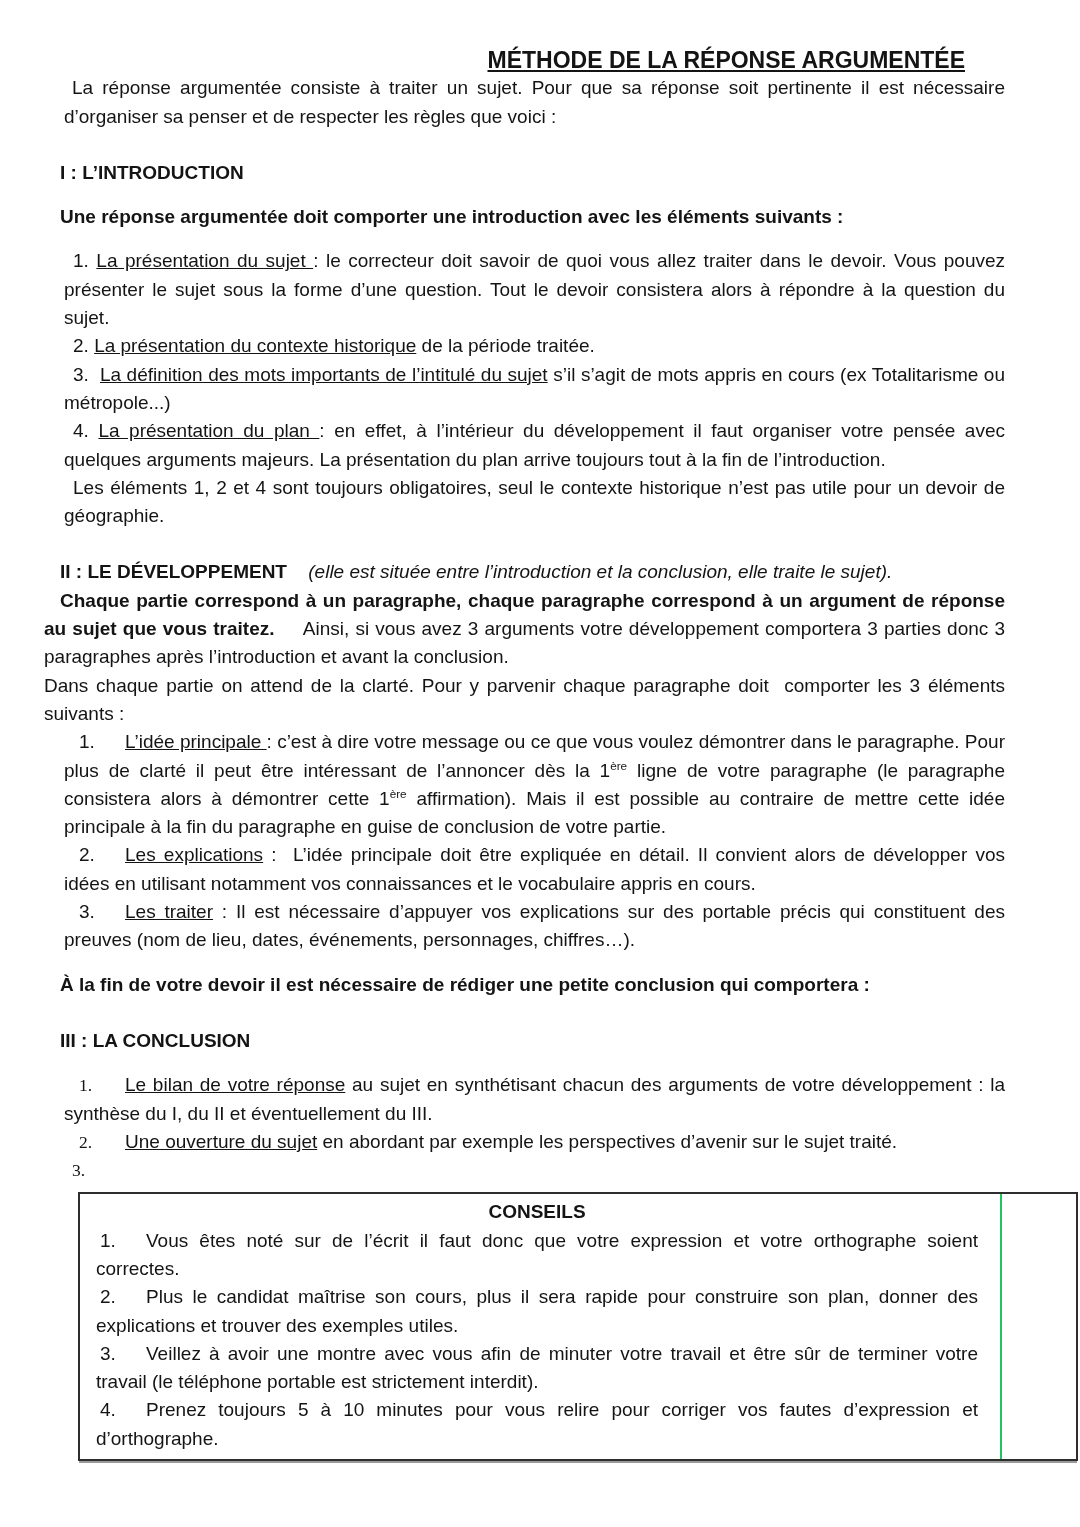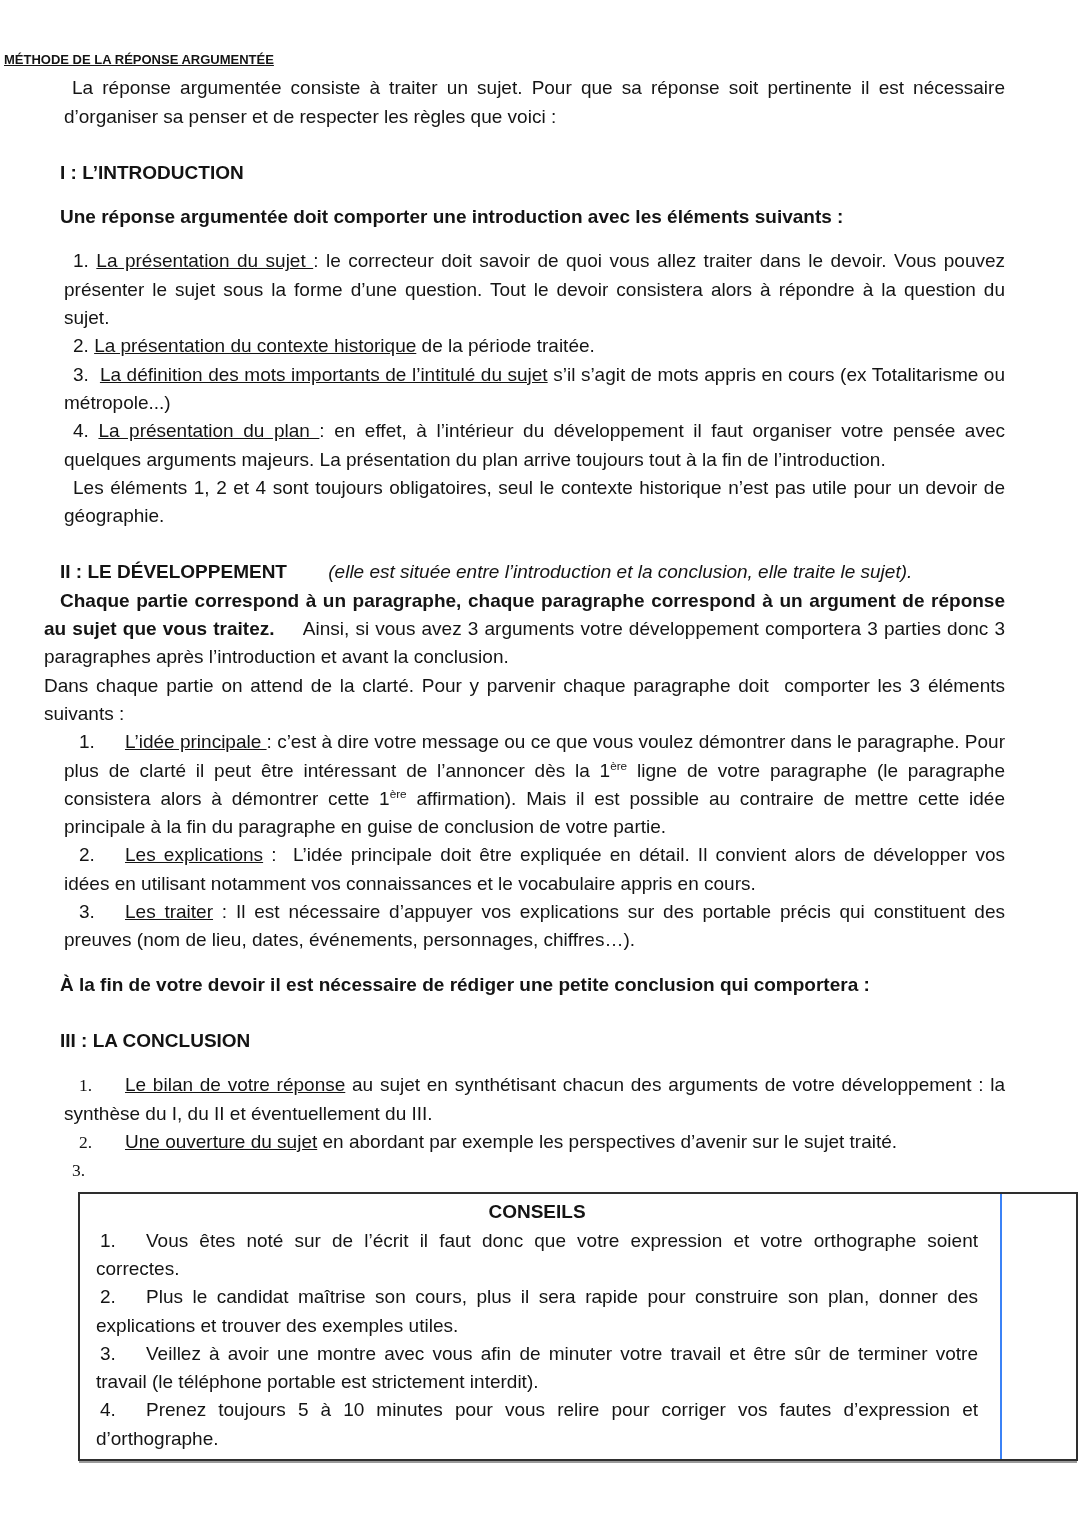--- a/index.html
+++ b/index.html
@@ -10,55 +10,55 @@
     height: 1527px;
     background: #ffffff;
     padding: 46px 75px 0 44px;
     font-family: "Liberation Sans", sans-serif;
     font-size: 19px;
     line-height: 28.3px;
     color: #141414;
     overflow: hidden;
   }
   .title {
-    font-size: 13px;
+    font-size: 23px;
     font-weight: bold;
     text-decoration: underline;
-    text-align: left;
+    text-align: right;
     margin: 0 0 0 0;
     transform: translateX(-40px);
   }
   p { margin: 0; }
   .para { text-align: justify; }
   .heading { font-weight: bold; margin: 16px; }
   .sec-gap { margin-top: 28px; }
   .indent1 { margin-left: 20px; text-indent: 8px; }
   .item-s1 { margin-left: 20px; text-indent: 9px; text-align: justify; }
   .item-s2 { margin-left: 20px; text-indent: 15px; text-align: justify; }
   .u { text-decoration: underline; }
-  .it { font-style: italic; font-weight: normal; margin-left: 20px; }
+  .it { font-style: italic; font-weight: normal; }
   .num2 { display: inline-block; width: 46px; text-indent: 0; }
   .serif-num { font-family: "Liberation Serif", serif; font-size: 17.5px; }
   sup.ord { font-size: 0.62em; vertical-align: super; line-height: 0; }
   .solo-num { margin-left: 28px; text-align: left; }
 
   .conseils {
     display: flex;
     box-sizing: border-box;
     width: 1000px;
     margin-left: 34px;
     margin-top: 8px;
     border: 2px solid #2e2e2e;
     box-shadow: 0 3px 0 -1px #9a9a9a;
     min-height: 258px;
   }
   .conseils-main {
     box-sizing: border-box;
     width: 922px;
-    border-right: 2px solid #3b82f6;
+    border-right: 2px solid #22c55e;
     padding: 4px 22px 6px 16px;
   }
   .conseils-side { flex: 1; }
   .conseils-title {
     font-weight: bold;
     text-align: center;
     margin: 0;
   }
   .citem { text-align: justify; text-indent: 4px; }
   .cnum { display: inline-block; width: 46px; text-indent: 0; }

